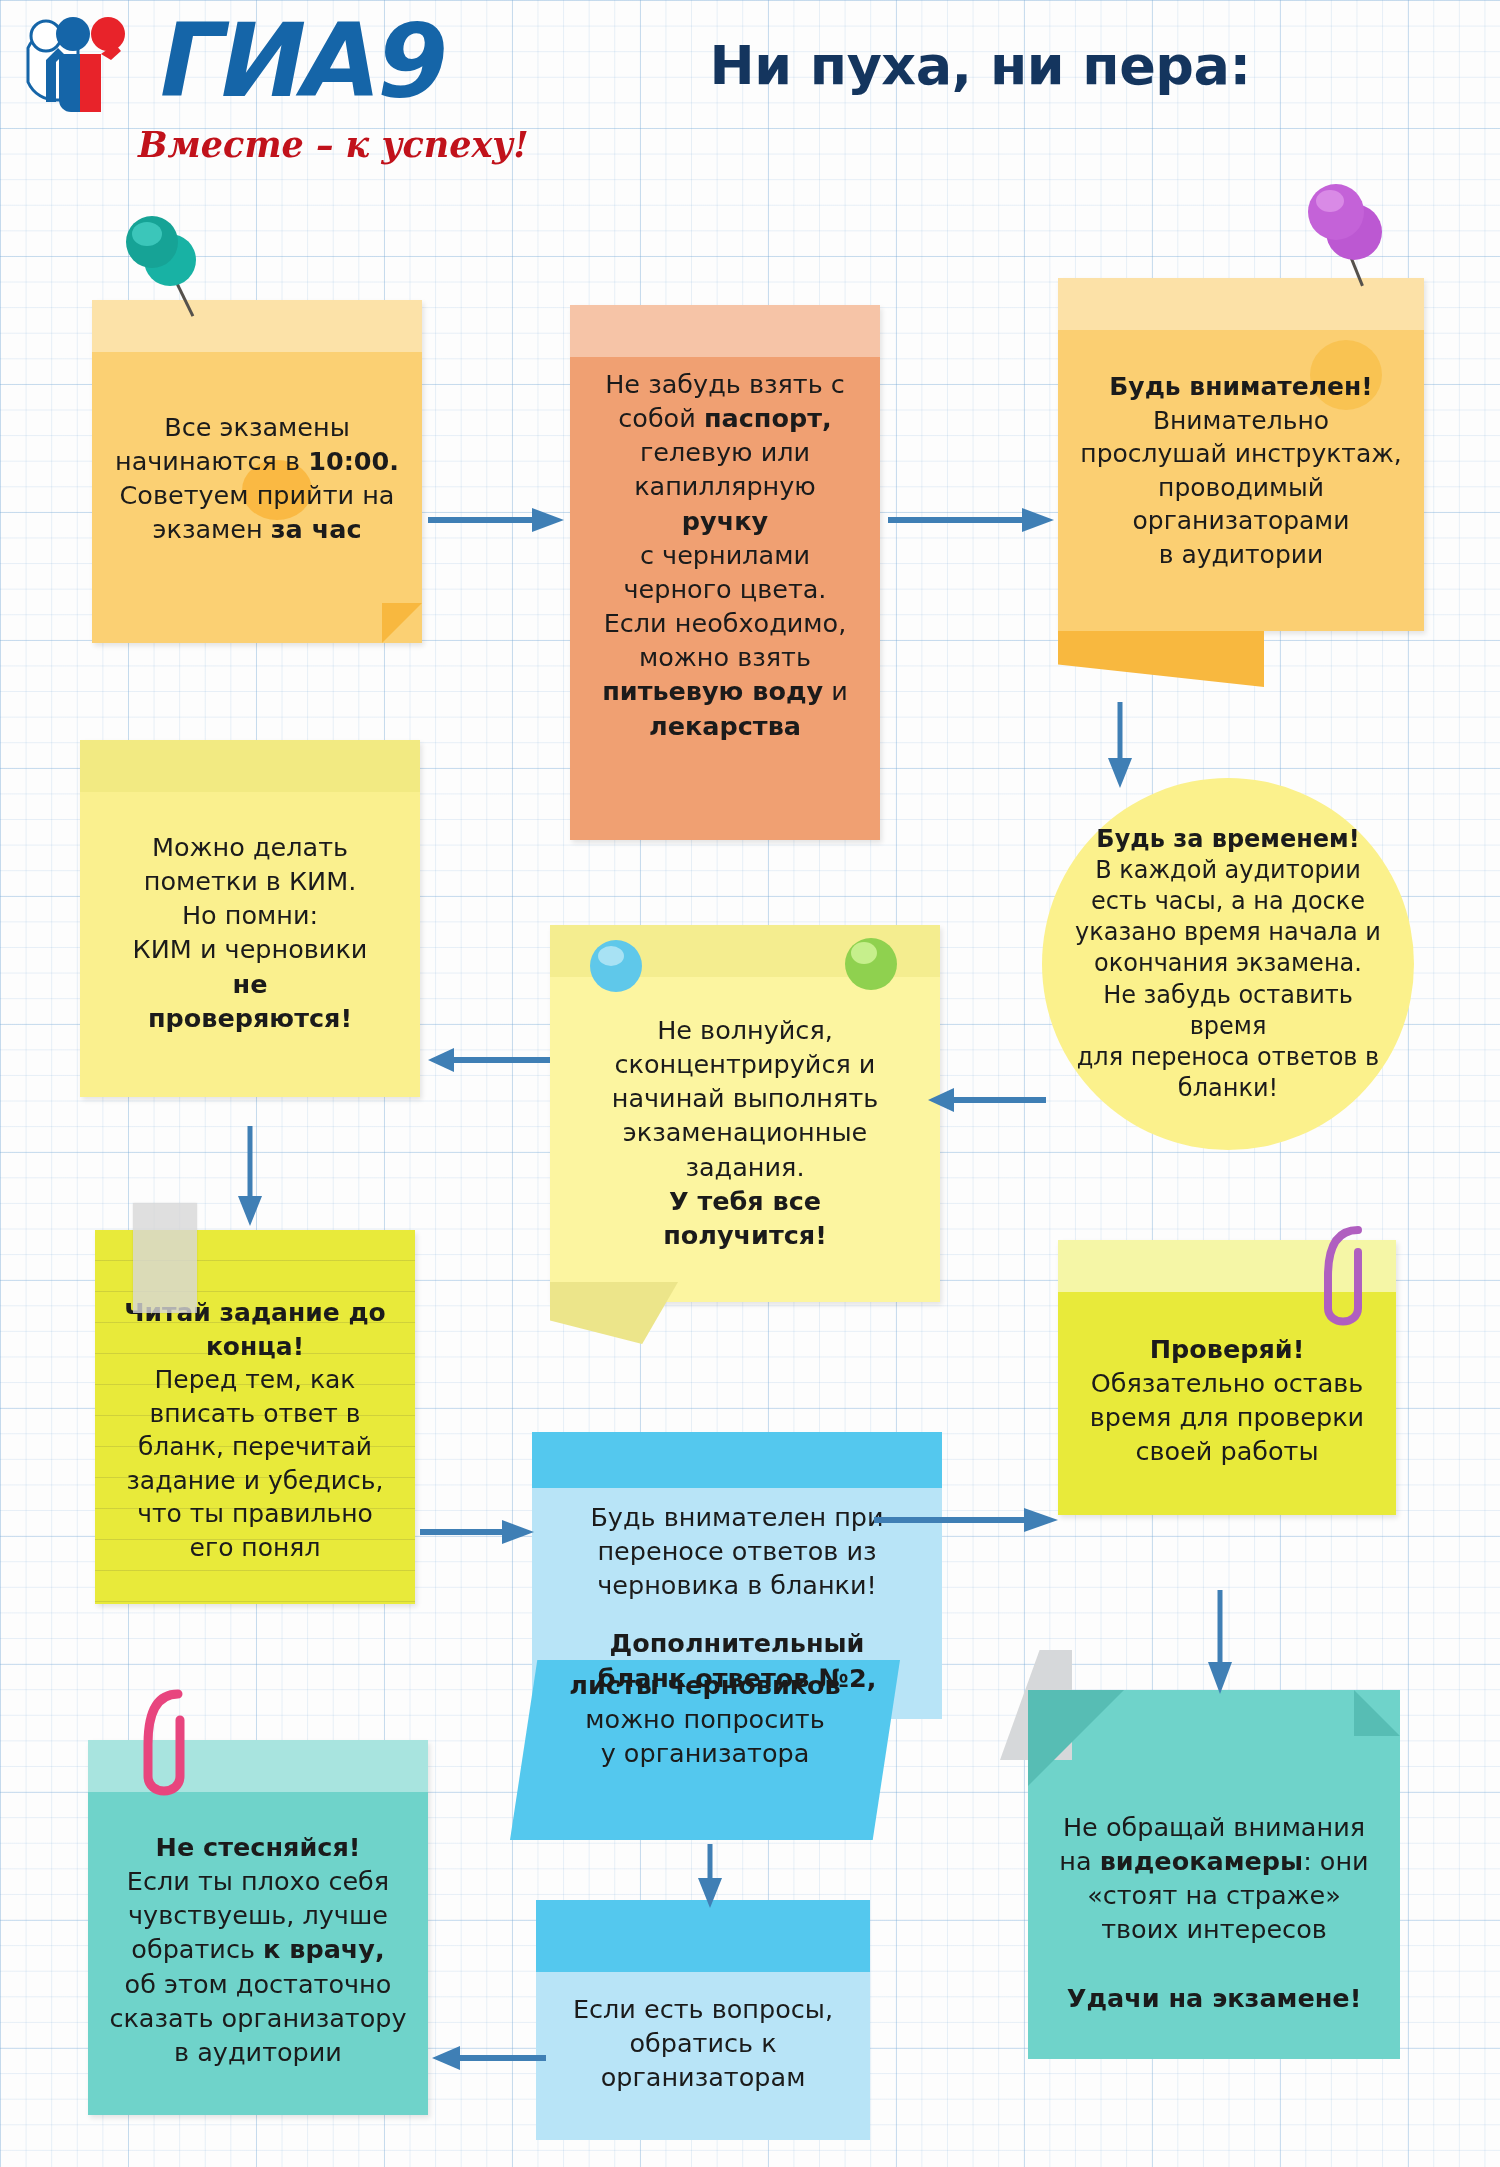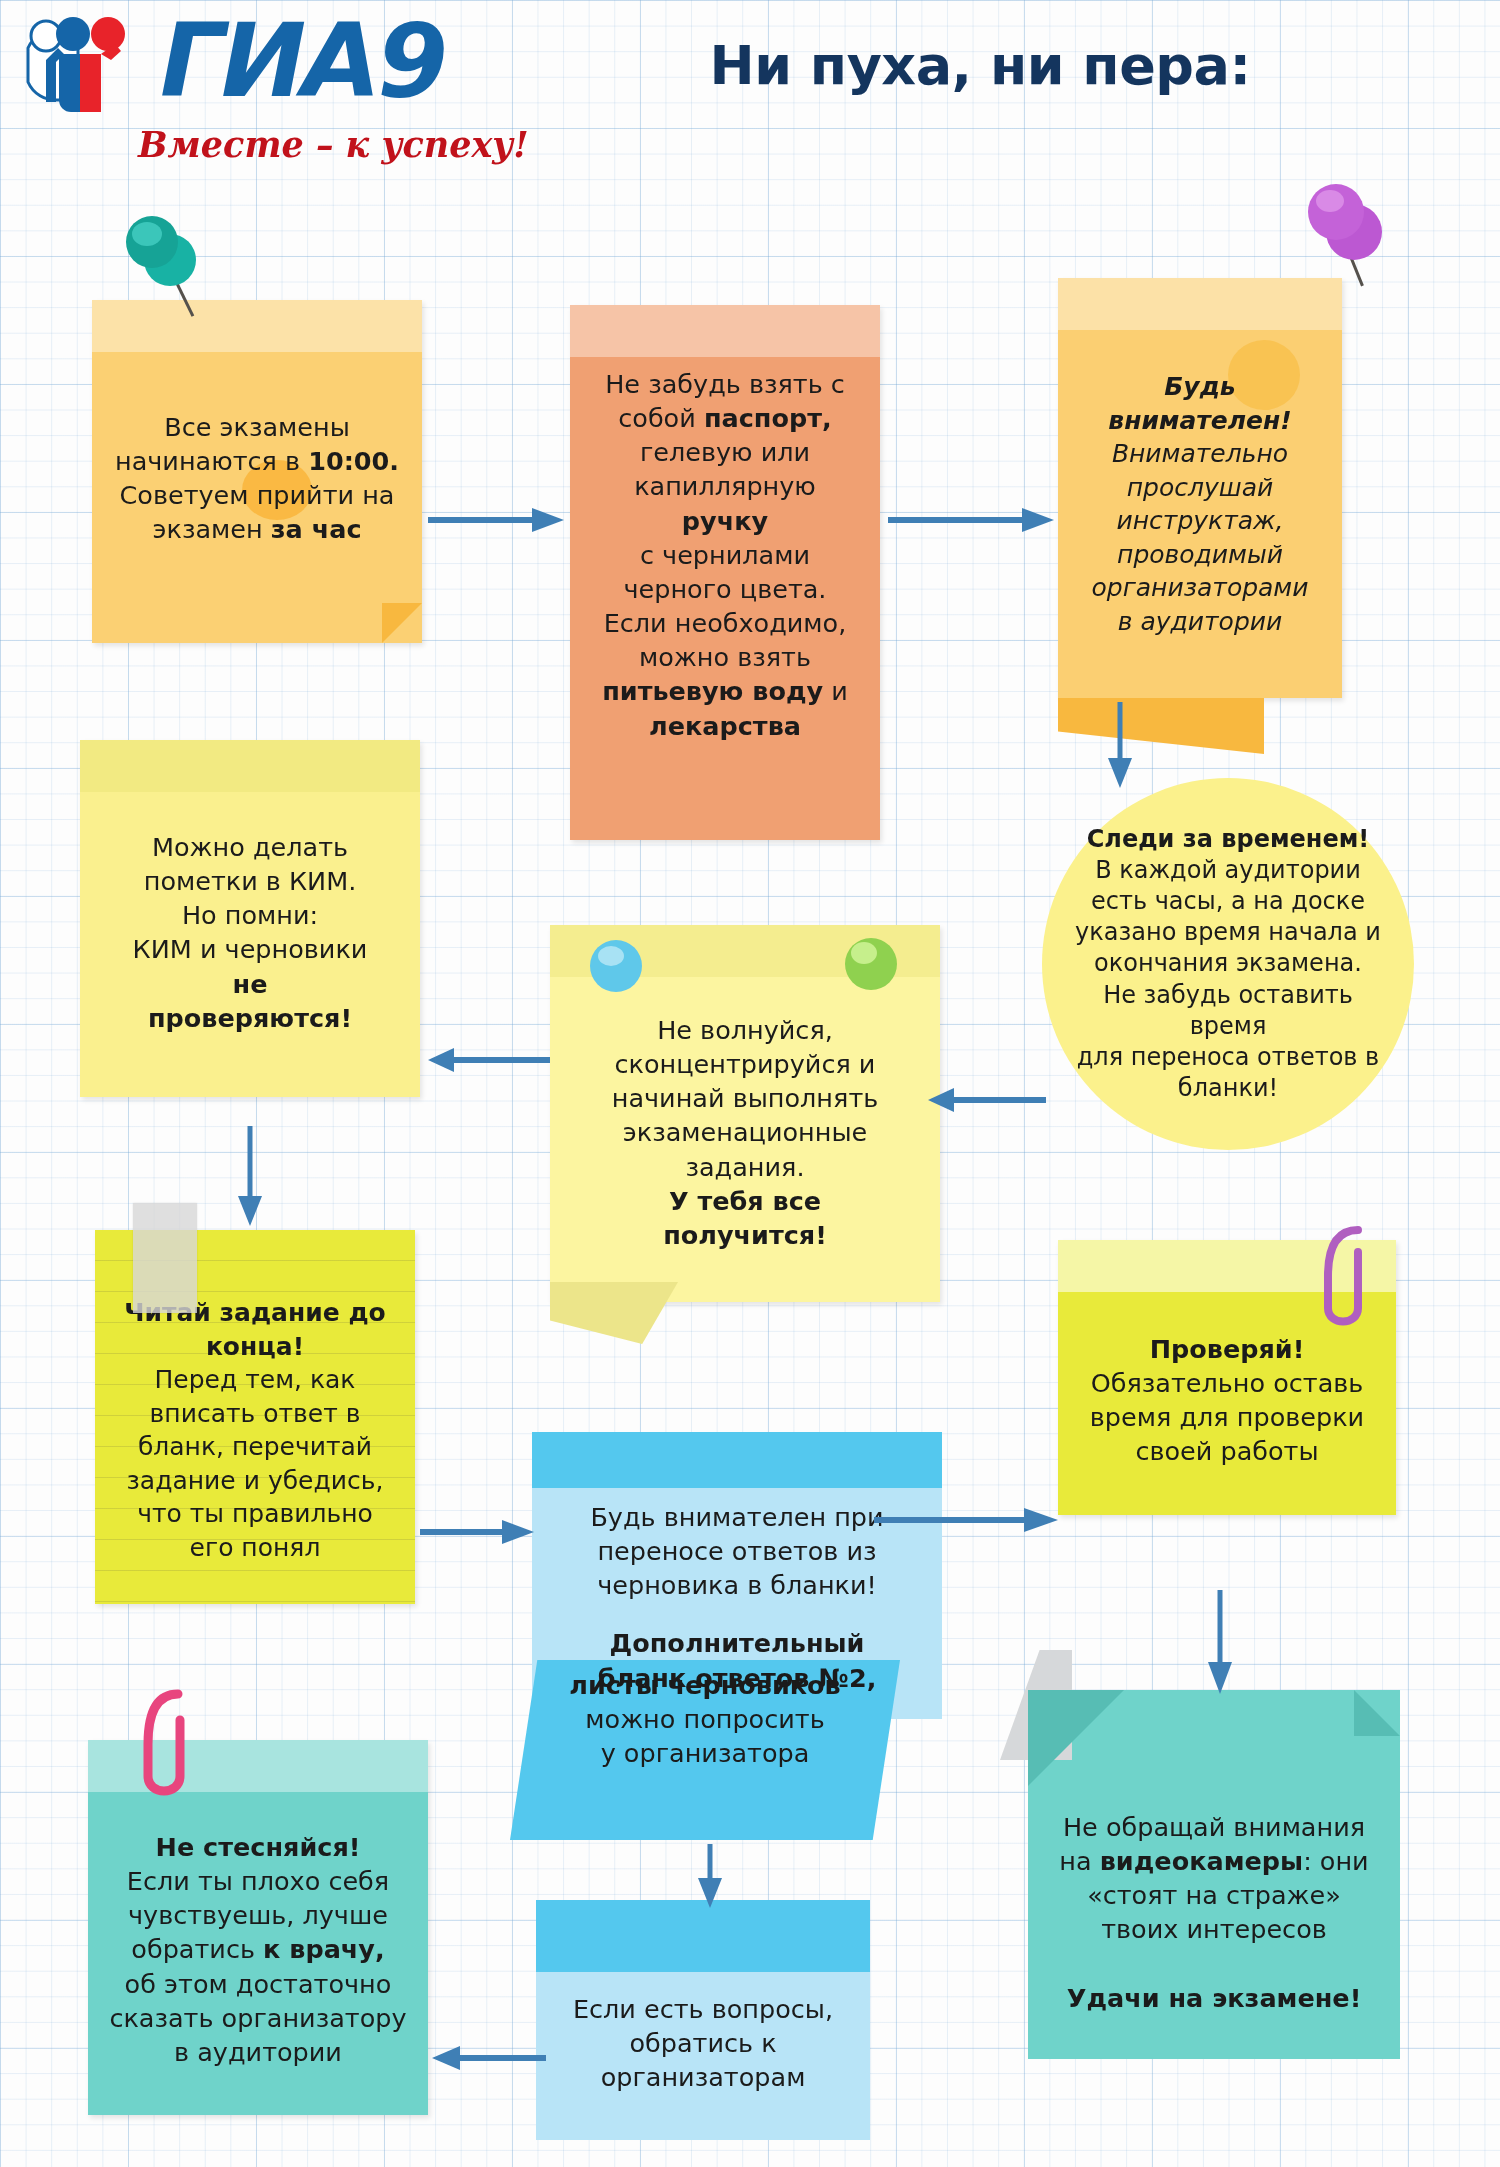--- a/index.html
+++ b/index.html
@@ -59,21 +59,21 @@
 
   
   #c1 { left:92px;  top:300px;  width:330px; background:#fbd073; }
   #c1 .body { padding-top:110px; padding-bottom:96px; }
   #c1 .blot { position:absolute; left:150px; top:160px; width:70px; height:60px;
               border-radius:50%; background:#f9b233; opacity:.75; z-index:1; }
 
   #c2 { left:570px; top:305px; width:310px; height:535px; background:#f0a072; }
   #c2 .body { padding-top:62px; }
 
-  #c3 { left:1058px; top:278px; width:284px; background:#fbcf72;font-style:italic; }
+  #c3 { left:1058px; top:278px; width:366px; background:#fbcf72; }
   #c3 .body { padding-top:92px; padding-bottom:60px; font-size:25px;}
   #c3 .blot { position:absolute; right:42px; top:62px; width:72px; height:70px;
               border-radius:50%; background:#f9bf4a; opacity:.8; z-index:1; }
 
   #c4 { left:80px; top:740px; width:340px; background:#faf08e; }
   #c4 .body { padding-top:90px; padding-bottom:62px;border-radius:32px; }
 
   #circle5 { left:1042px; top:778px; width:372px; height:372px;
              border-radius:50%; background:#fbf18c; display:flex;
              align-items:center; justify-content:center; }
@@ -194,21 +194,21 @@
     <div>пометки в КИМ.</div>
     <div>Но помни:</div>
     <div>КИМ и черновики</div>
     <div style="font-weight:bold;">не</div>
     <div style="font-weight:bold;">проверяются!</div>
   </div>
 </div>
 
 <div id="circle5" class="card">
   <div class="body">
-    <div style="font-weight:bold;">Следи за временем!</div>
+    <div style="font-weight:bold;">Будь за временем!</div>
     <div>В каждой аудитории</div>
     <div>есть часы, а на доске</div>
     <div>указано время начала и</div>
     <div>окончания экзамена.</div>
     <div>Не забудь оставить время</div>
     <div>для переноса ответов в</div>
     <div>бланки!</div>
   </div>
 </div>
 

